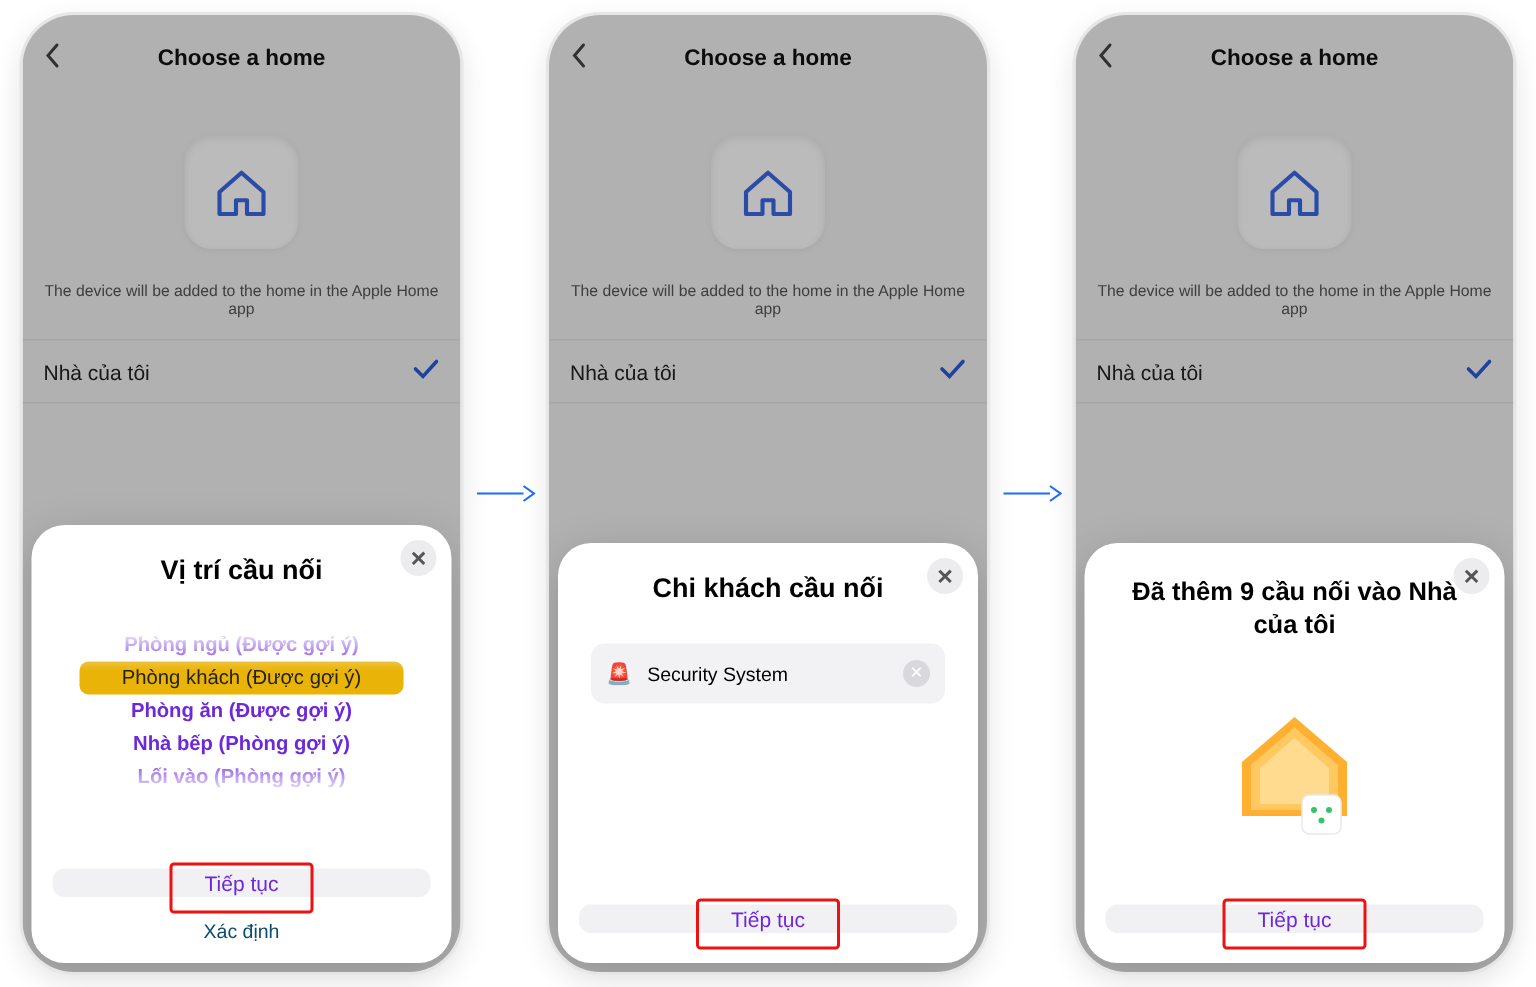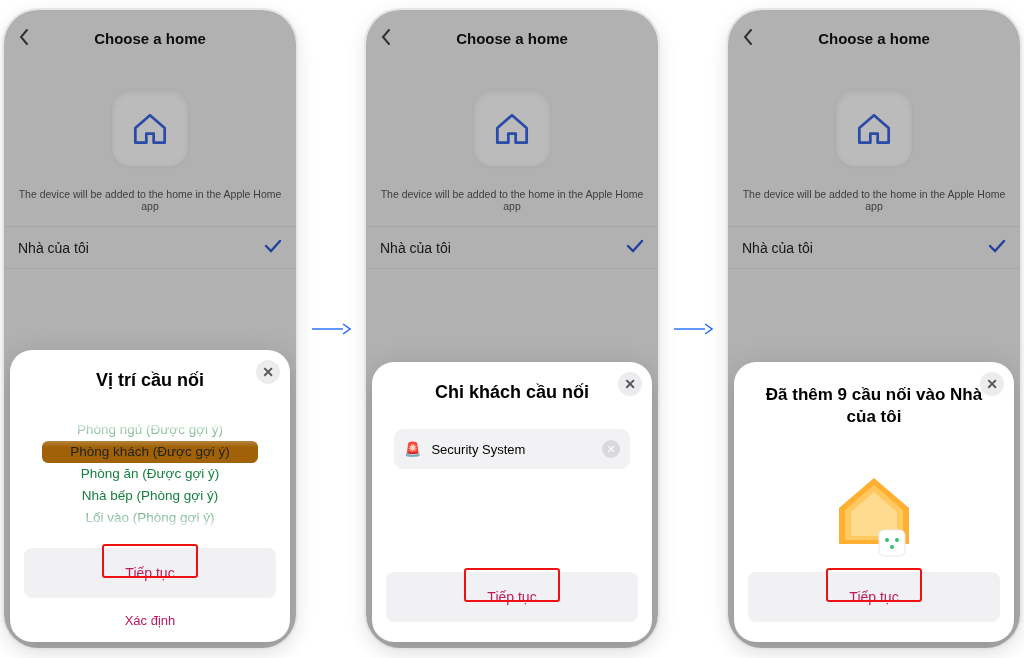--- a/index.html
+++ b/index.html
@@ -10,21 +10,21 @@
     height: 658px;
     position: relative;
     overflow: hidden;
   }
   .stage {
     display: flex;
     align-items: center;
     justify-content: space-between;
     width: 1024px;
     height: 658px;
-    padding: 0 4px;
+    padding: 0 15px;
   }
   .phone {
     width: 292px;
     height: 638px;
     border-radius: 34px;
     background: #f7f7f9;
     box-shadow: 0 0 0 2px #e6e6e8, 0 6px 20px rgba(0,0,0,0.12);
     position: relative;
     overflow: hidden;
     flex: 0 0 292px;
@@ -126,61 +126,62 @@
     height: 112px;
     margin-top: 28px;
     overflow: hidden;
     text-align: center;
     -webkit-mask-image: linear-gradient(#0000, #000 25%, #000 75%, #0000);
             mask-image: linear-gradient(#0000, #000 25%, #000 75%, #0000);
   }
   .picker .opt {
     height: 22px; line-height: 22px;
     font-size: 13.5px;
-    color: #15803d;
+    color: #6d28d9;
+    font-weight: bold;
   }
   .picker .opt.selected {
     color: #222;
     font-weight: 500;
-    background: #a16207;
+    background: #eab308;
     border-radius: 6px;
     margin: 0 18px;
   }
   .cta-row {
     position: absolute;
     left: 14px; right: 14px; bottom: 44px;
   }
   .cta {
     display: block;
     width: 100%;
-    height: 50px;
+    height: 19px;
     border-radius: 8px;
     background: #f1f1f3;
     border: none;
     font-size: 14px;
     font-weight: 500;
-    color: #be185d;
+    color: #6d28d9;
     position: relative;
   }
   .cta-highlight {
     position: absolute;
     left: 50%; transform: translateX(-50%);
     top: -4px;
     height: 34px;
     width: 96px;
     border: 2px solid #e11;
     border-radius: 3px;
     pointer-events: none;
   }
   .link-under {
     position: absolute;
     left: 0; right: 0; bottom: 14px;
     text-align: center;
     font-size: 13px;
-    color: #be185d;
+    color: #0c4a6e;
     font-weight: 500;
   }
   
   .field {
     margin: 26px 8px 0;
     height: 40px;
     background: #f2f2f4;
     border-radius: 9px;
     display: flex; align-items: center;
     padding: 0 10px;

